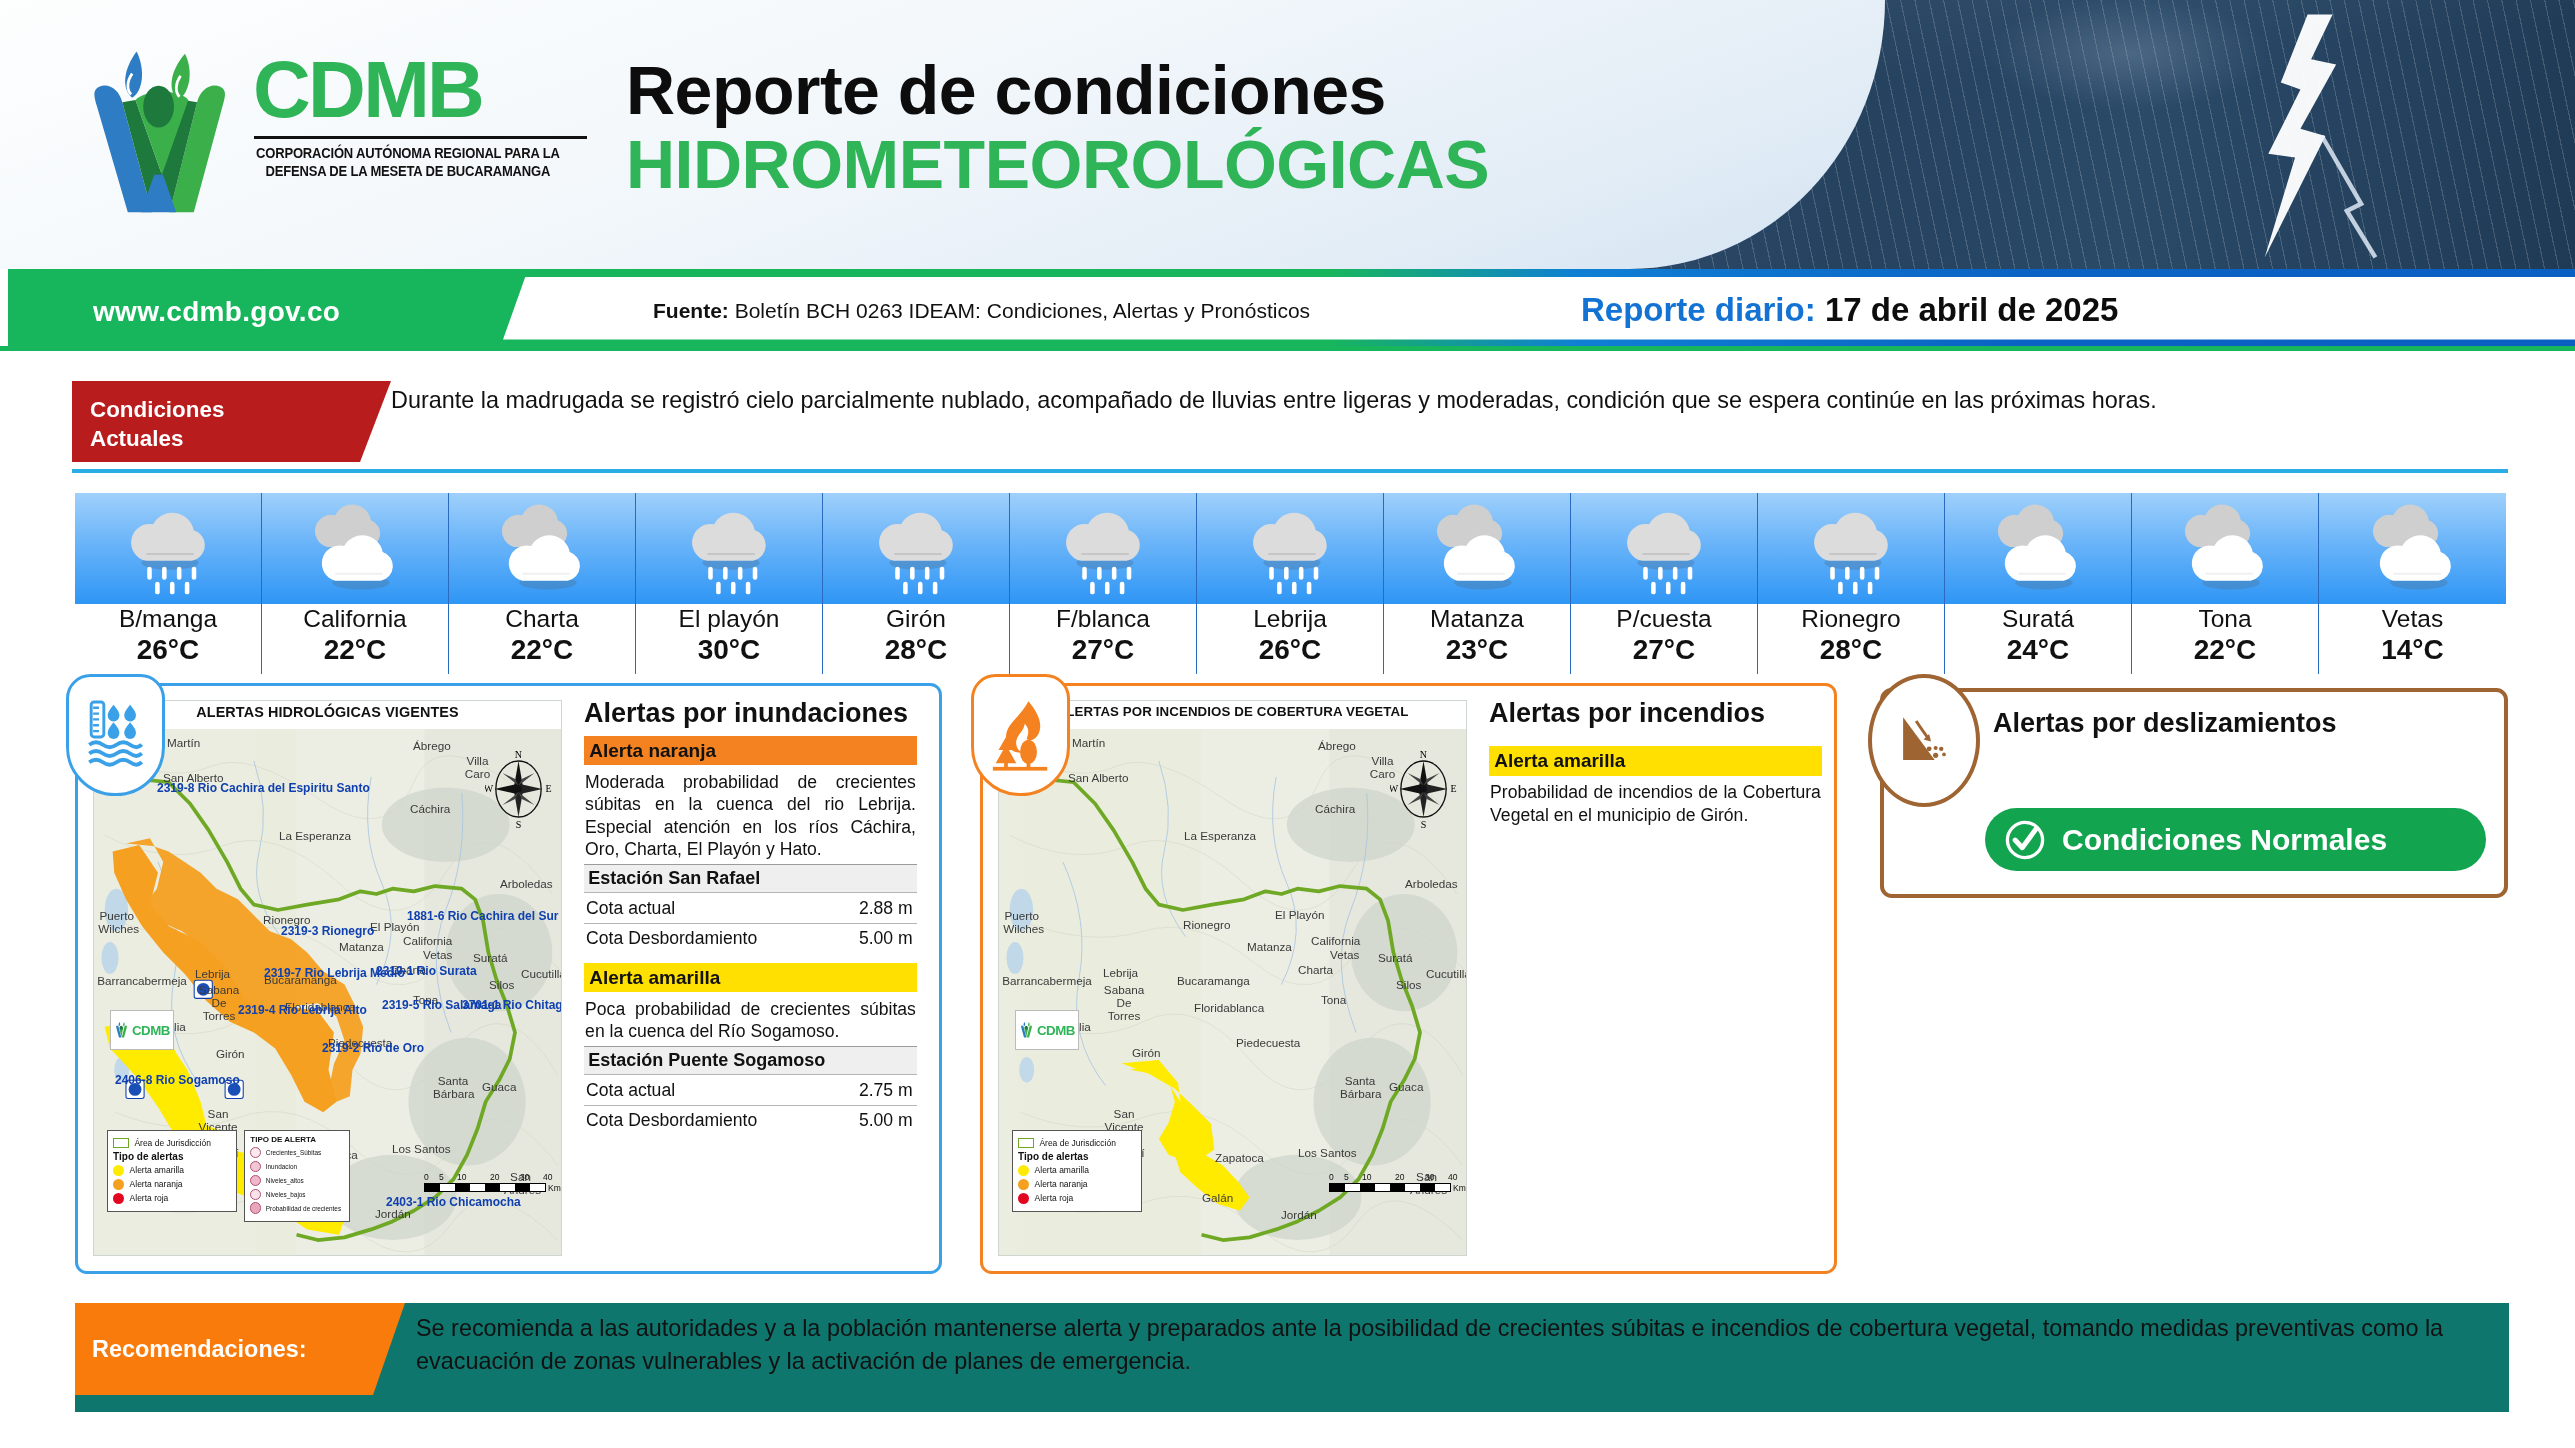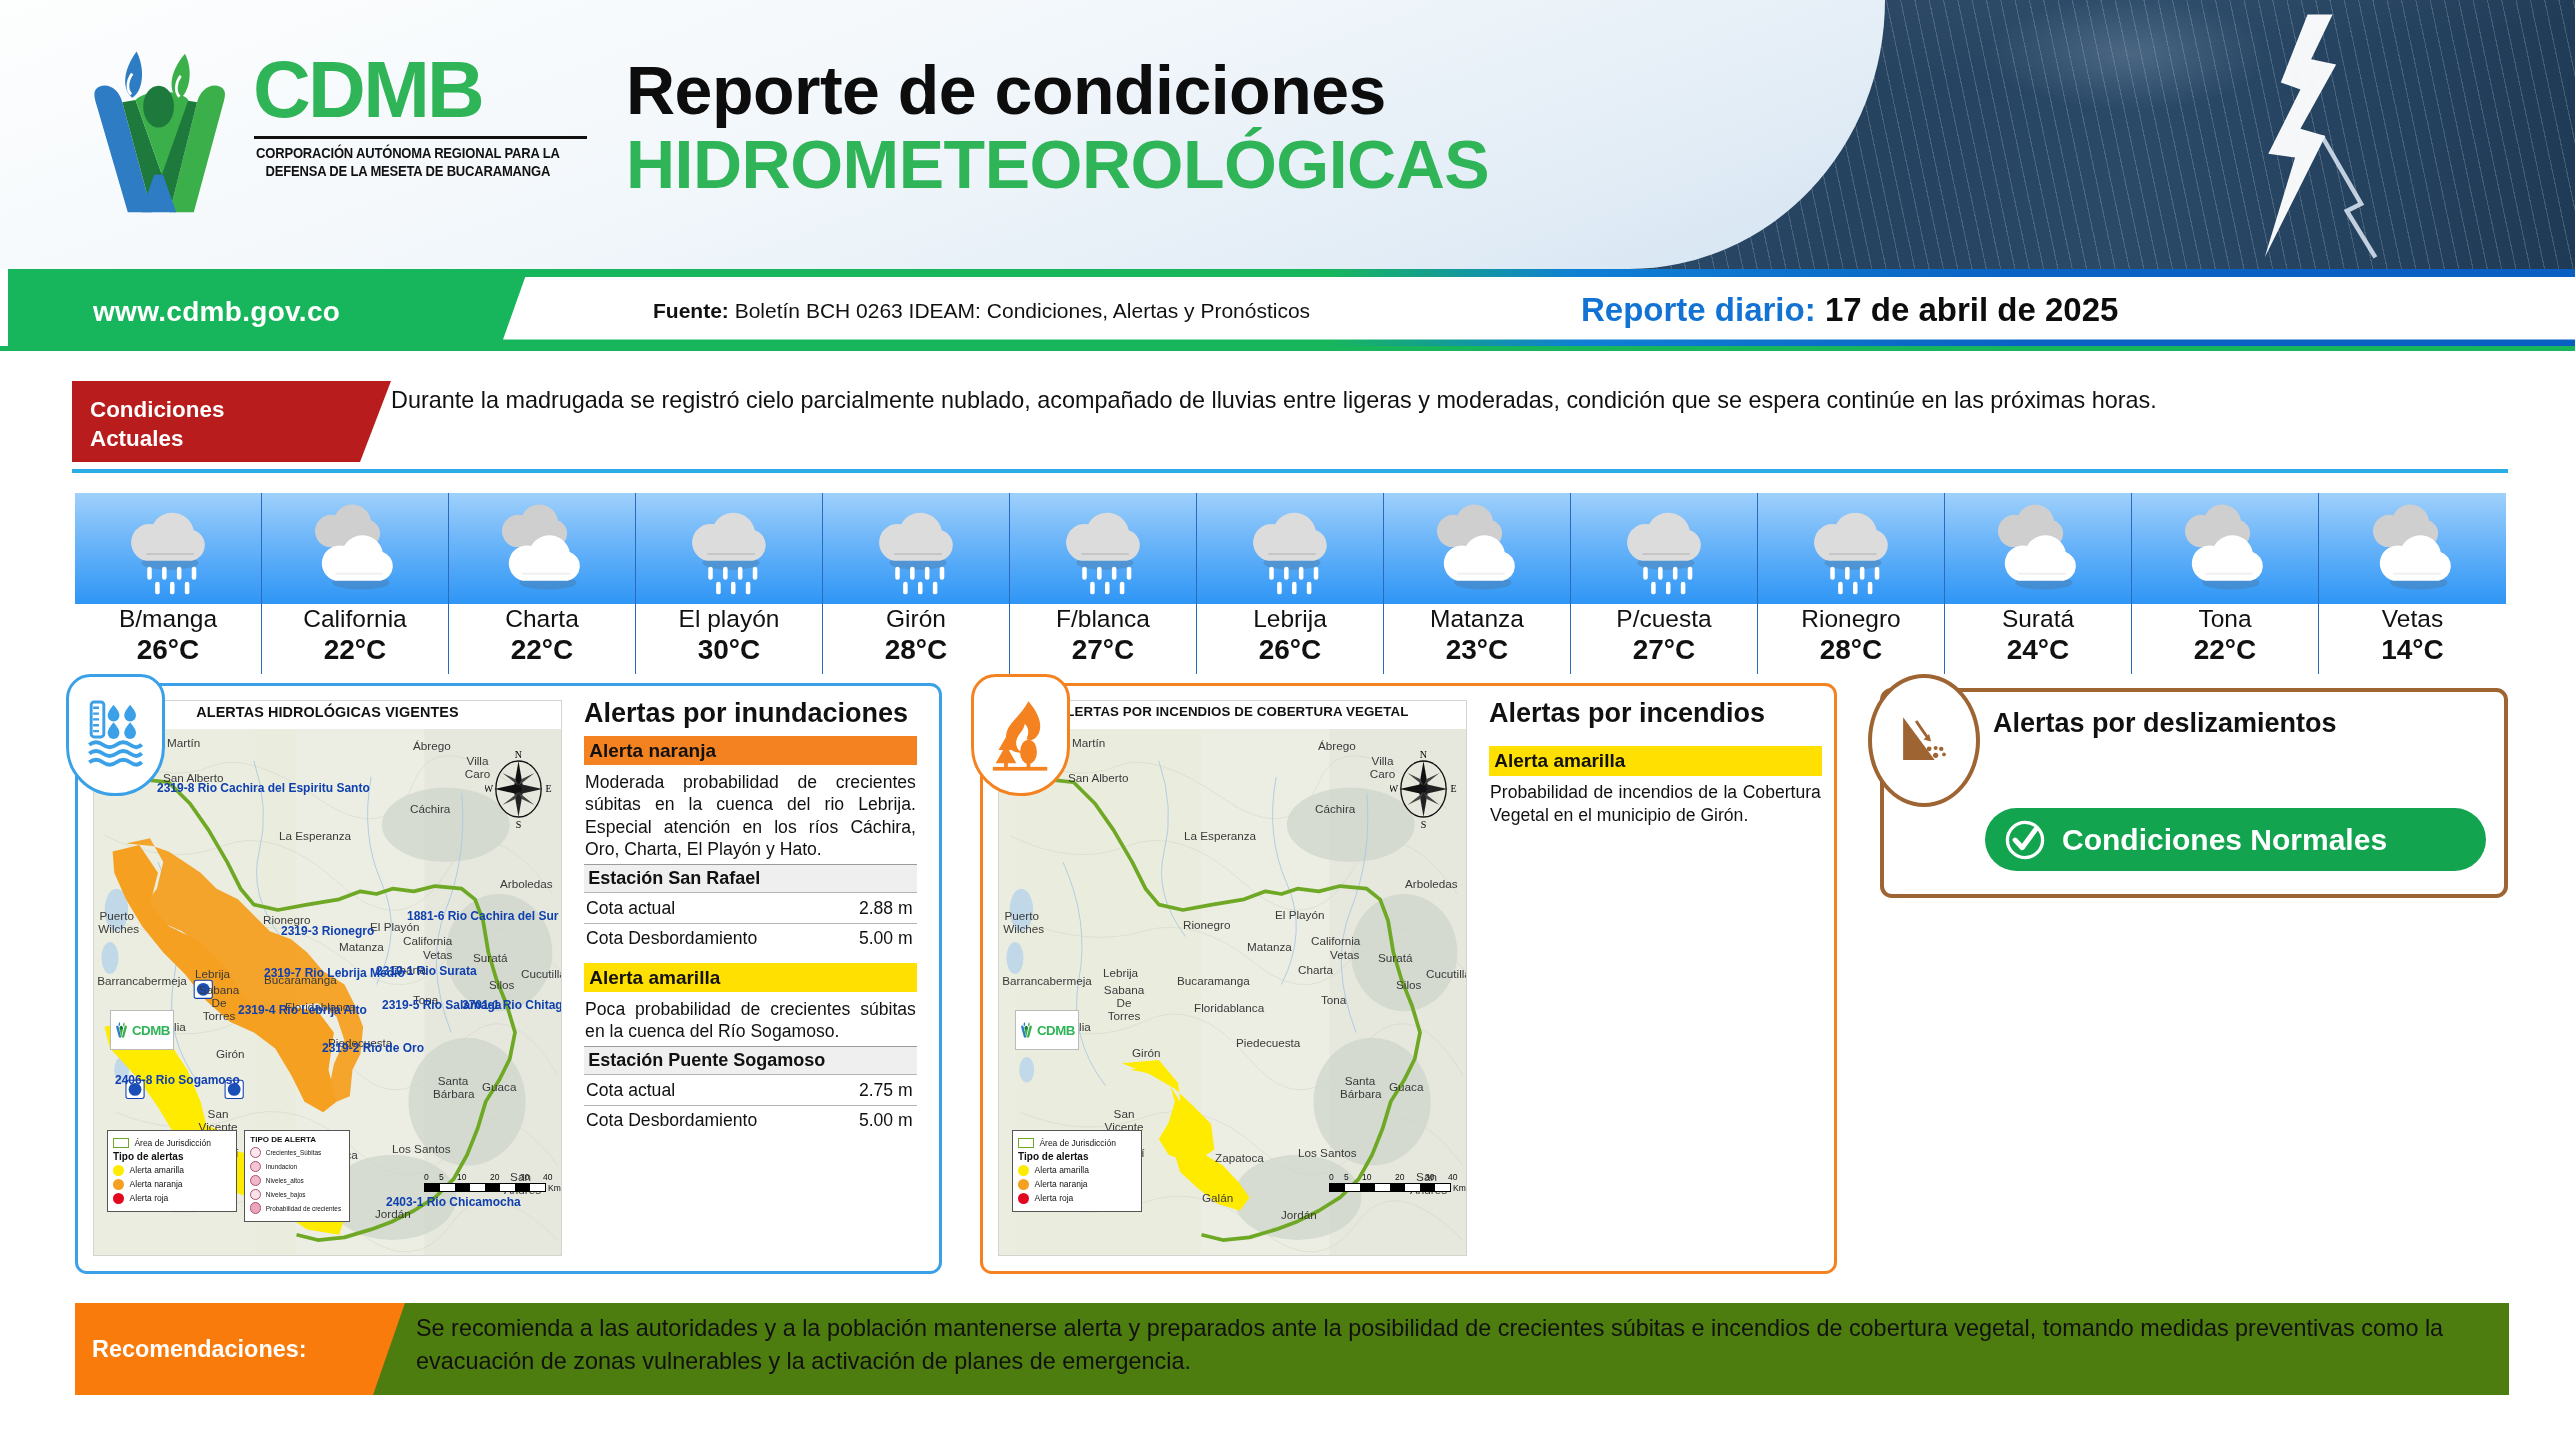--- a/index.html
+++ b/index.html
@@ -195,22 +195,22 @@
 
   .slide-head { position: absolute; left: 109px; top: 16px; font-size: 27px; font-weight: 700; color: #111; line-height: 1.12; }
   .slide-pill {
     position: absolute; left: 101px; top: 116px; width: 501px; height: 63px;
     background: #13A44F; border-radius: 33px; display: flex; align-items: center; padding-left: 18px; gap: 15px;
   }
   .slide-pill .txt { font-size: 30px; font-weight: 700; color: #ffffff; }
 
   
   .recs {
-    position: absolute; left: 75px; top: 1303px; width: 2434px; height: 92px;
-    background: #4d7c0f;
+    position: absolute; left: 75px; top: 1303px; width: 2434px; height: 109px;
+    background: #0f766e;
   }
   .recs-tab {
     position: absolute; left: 0; top: 0; width: 330px; height: 92px;
     background: #F97B0C;
     clip-path: polygon(0 0, 330px 0, 298px 92px, 0 92px);
     display: flex; align-items: center; padding-left: 17px;
     color: #fff; font-weight: 700; font-size: 23.4px;
   }
   .recs-text {
     position: absolute; left: 341px; top: 8.5px; width: 2087px;

